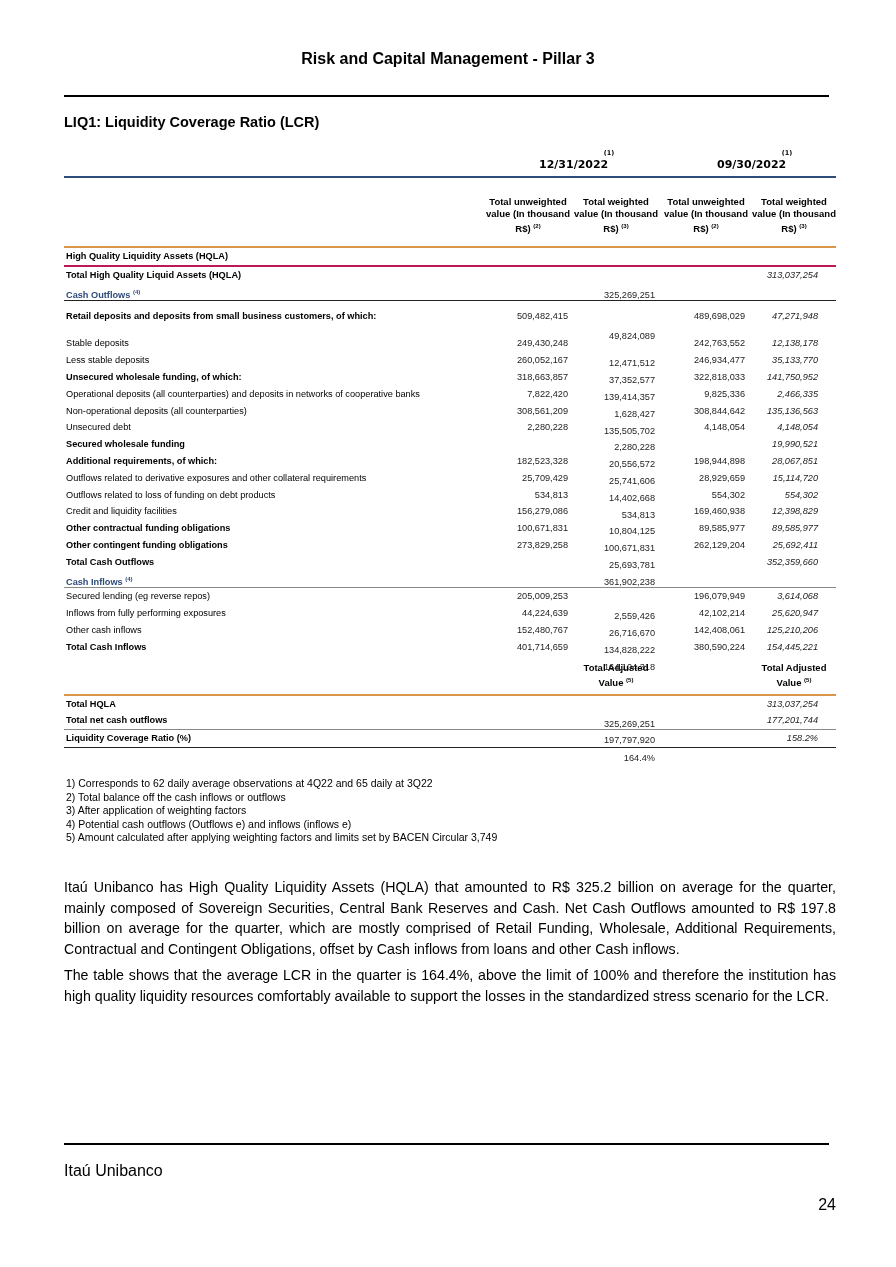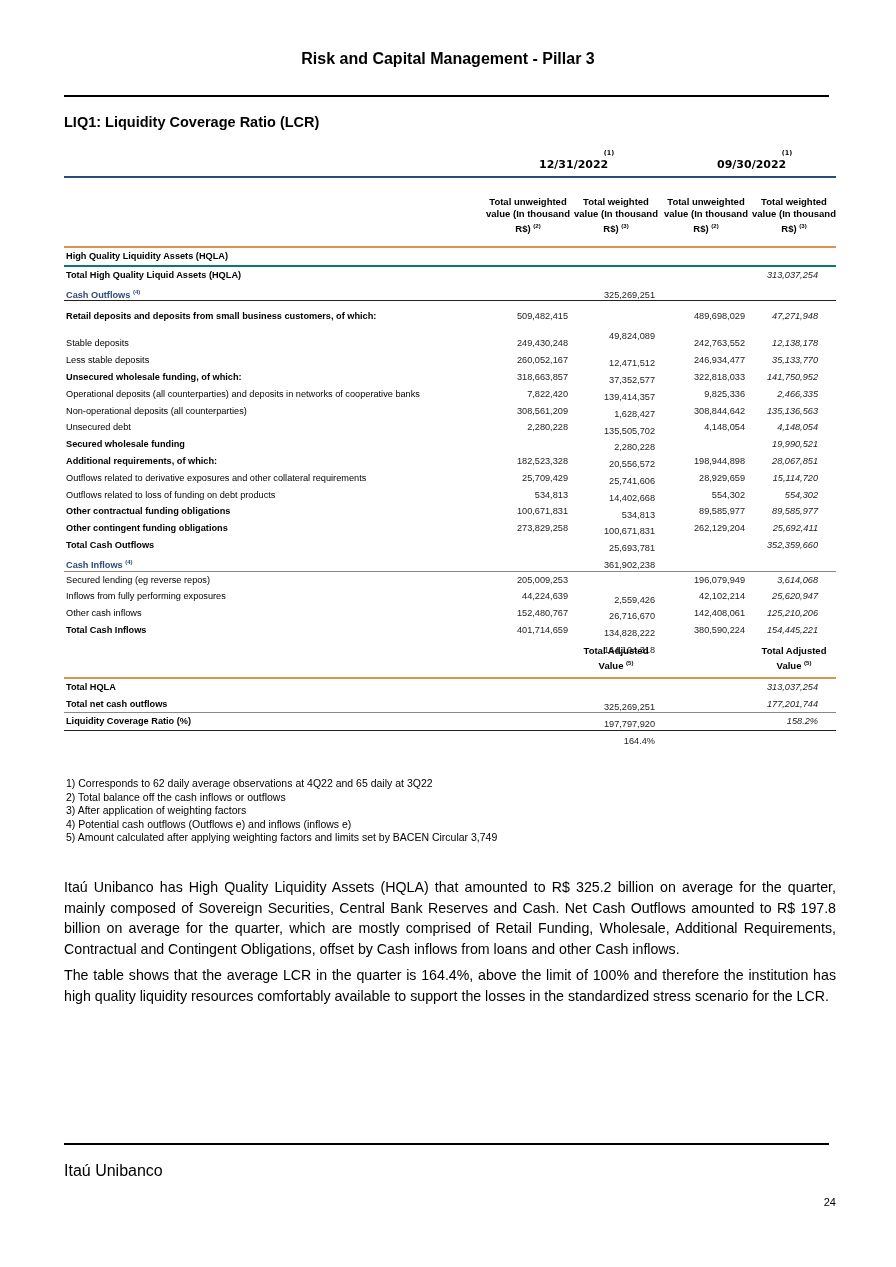--- a/index.html
+++ b/index.html
@@ -20,34 +20,34 @@
   .col-head { position: absolute; top: 18px; width: 92px; text-align: center; font-weight: bold; font-size: 9.5px; line-height: 12px; }
   .col-head sup, .adj-head sup, .row-label sup { font-size: 6px; vertical-align: super; }
   .ch1 { left: 418px; } .ch2 { left: 506px; } .ch3 { left: 596px; } .ch4 { left: 684px; }
 
   .row { position: relative; height: 16.8px; line-height: 16.8px; white-space: nowrap; }
   .row .row-label { position: absolute; left: 2px; }
   .row .v { position: absolute; width: 110px; text-align: right; color: #222; }
   .v1 { left: 394px; } .v2 { left: 481px; margin-top: 20px; } .v3 { left: 571px; } .v4 { left: 644px; font-style: italic; }
   .bold .row-label { font-weight: bold; }
   .blue .row-label { color: #2e4b7a; font-weight: bold; }
-  .line-blue { border-bottom: 2px solid #0f766e; }
+  .line-blue { border-bottom: 2px solid #be185d; }
   .line-black { border-bottom: 1.5px solid #222; }
   .line-gray { border-bottom: 1px solid #888; }
   .tall { height: 30px; line-height: 30px; }
   .adj-heads { position: relative; height: 38px; border-bottom: 2px solid #d9954a; }
   .adj-head { position: absolute; top: 6px; width: 92px; text-align: center; font-weight: bold; font-size: 9.5px; line-height: 12px; }
   .ah1 { left: 506px; } .ah2 { left: 684px; }
 
   .footnotes { position: absolute; top: 777px; left: 66px; font-size: 10.5px; line-height: 13.6px; }
   .para { position: absolute; left: 64px; width: 772px; font-size: 14.2px; line-height: 20.5px; text-align: justify; }
   .p1 { top: 877px; }
   .p2 { top: 965px; }
   .footer-name { position: absolute; top: 1162px; left: 64px; font-size: 16px; }
-  .page-num { position: absolute; top: 1196px; right: 60px; font-size: 11px; }
+  .page-num { position: absolute; top: 1196px; right: 60px; font-size: 16px; }
 </style>
 </head>
 <body>
 
 <div class="page-header">Risk and Capital Management - Pillar 3</div>
 <div class="rule top"></div>
 <div class="section-title">LIQ1: Liquidity Coverage Ratio (LCR)</div>
 
 <div class="lcr-table">
   <div class="dates">
@@ -140,20 +140,27 @@
       <span class="v v2">14,402,668</span>
       <span class="v v3">28,929,659</span>
       <span class="v v4">15,114,720</span>
   </div>
   <div class="row">
     <span class="row-label">Outflows related to loss of funding on debt products</span>
     <span class="v v1">534,813</span>
       <span class="v v2">534,813</span>
       <span class="v v3">554,302</span>
       <span class="v v4">554,302</span>
+  </div>
+  <div class="row">
+    <span class="row-label">Credit and liquidity facilities</span>
+    <span class="v v1">156,279,086</span>
+      <span class="v v2">10,804,125</span>
+      <span class="v v3">169,460,938</span>
+      <span class="v v4">12,398,829</span>
   </div>
   <div class="row bold">
     <span class="row-label">Other contractual funding obligations</span>
     <span class="v v1">100,671,831</span>
       <span class="v v2">100,671,831</span>
       <span class="v v3">89,585,977</span>
       <span class="v v4">89,585,977</span>
   </div>
   <div class="row bold">
     <span class="row-label">Other contingent funding obligations</span>

